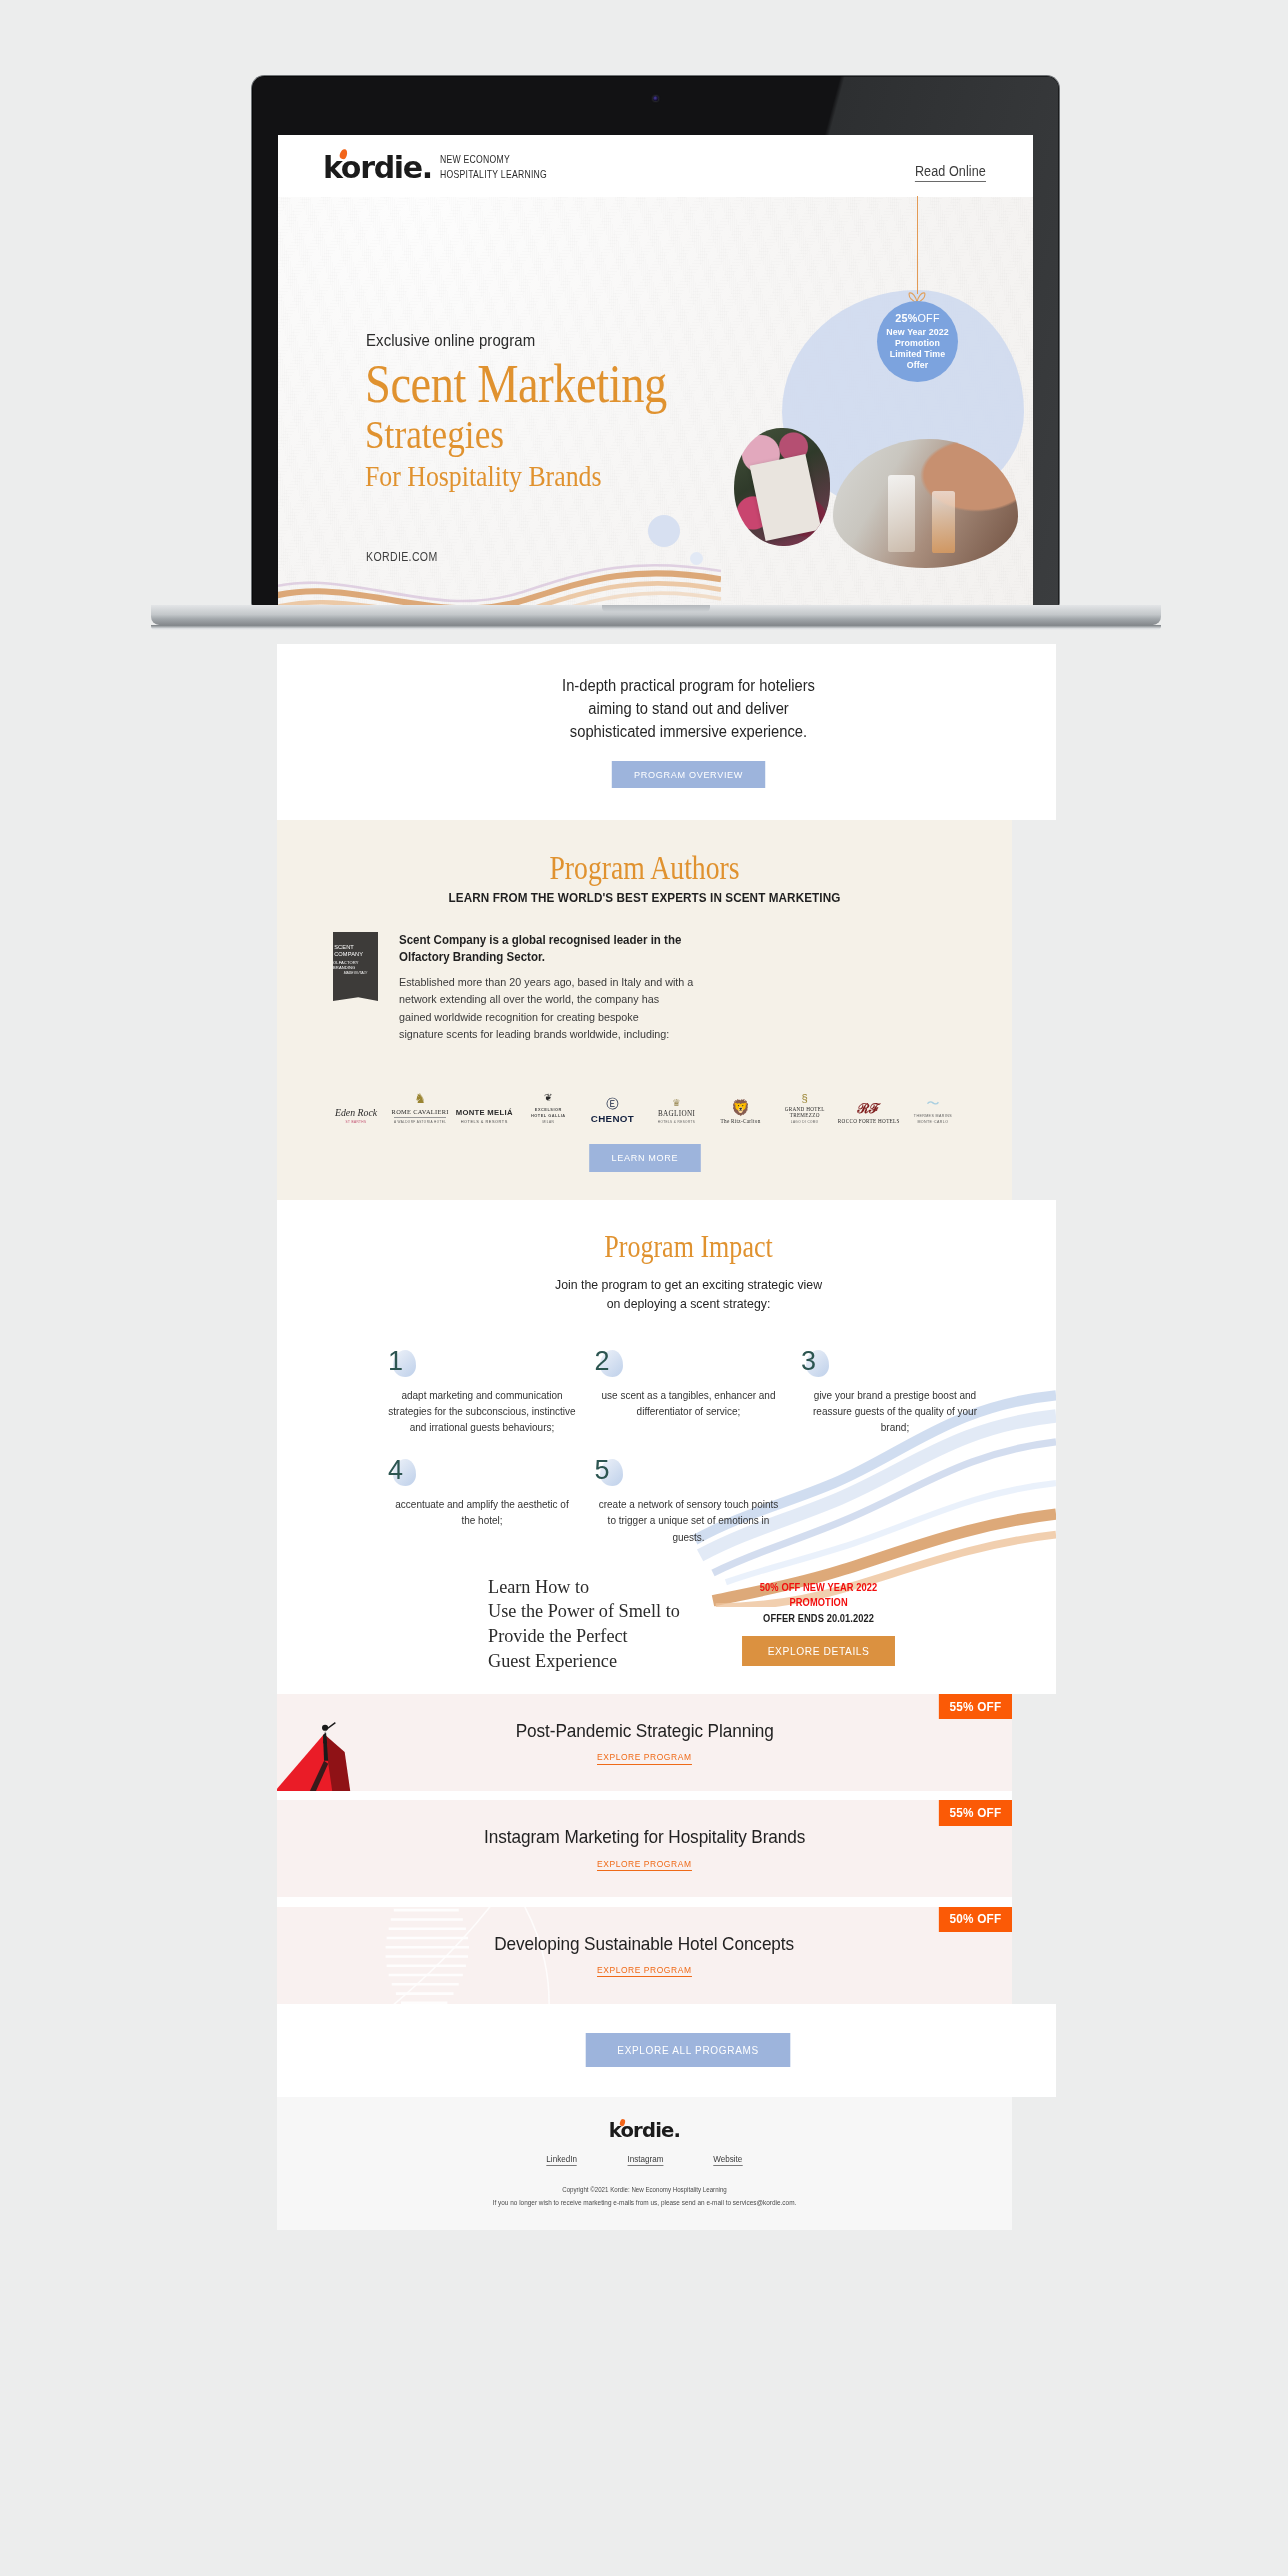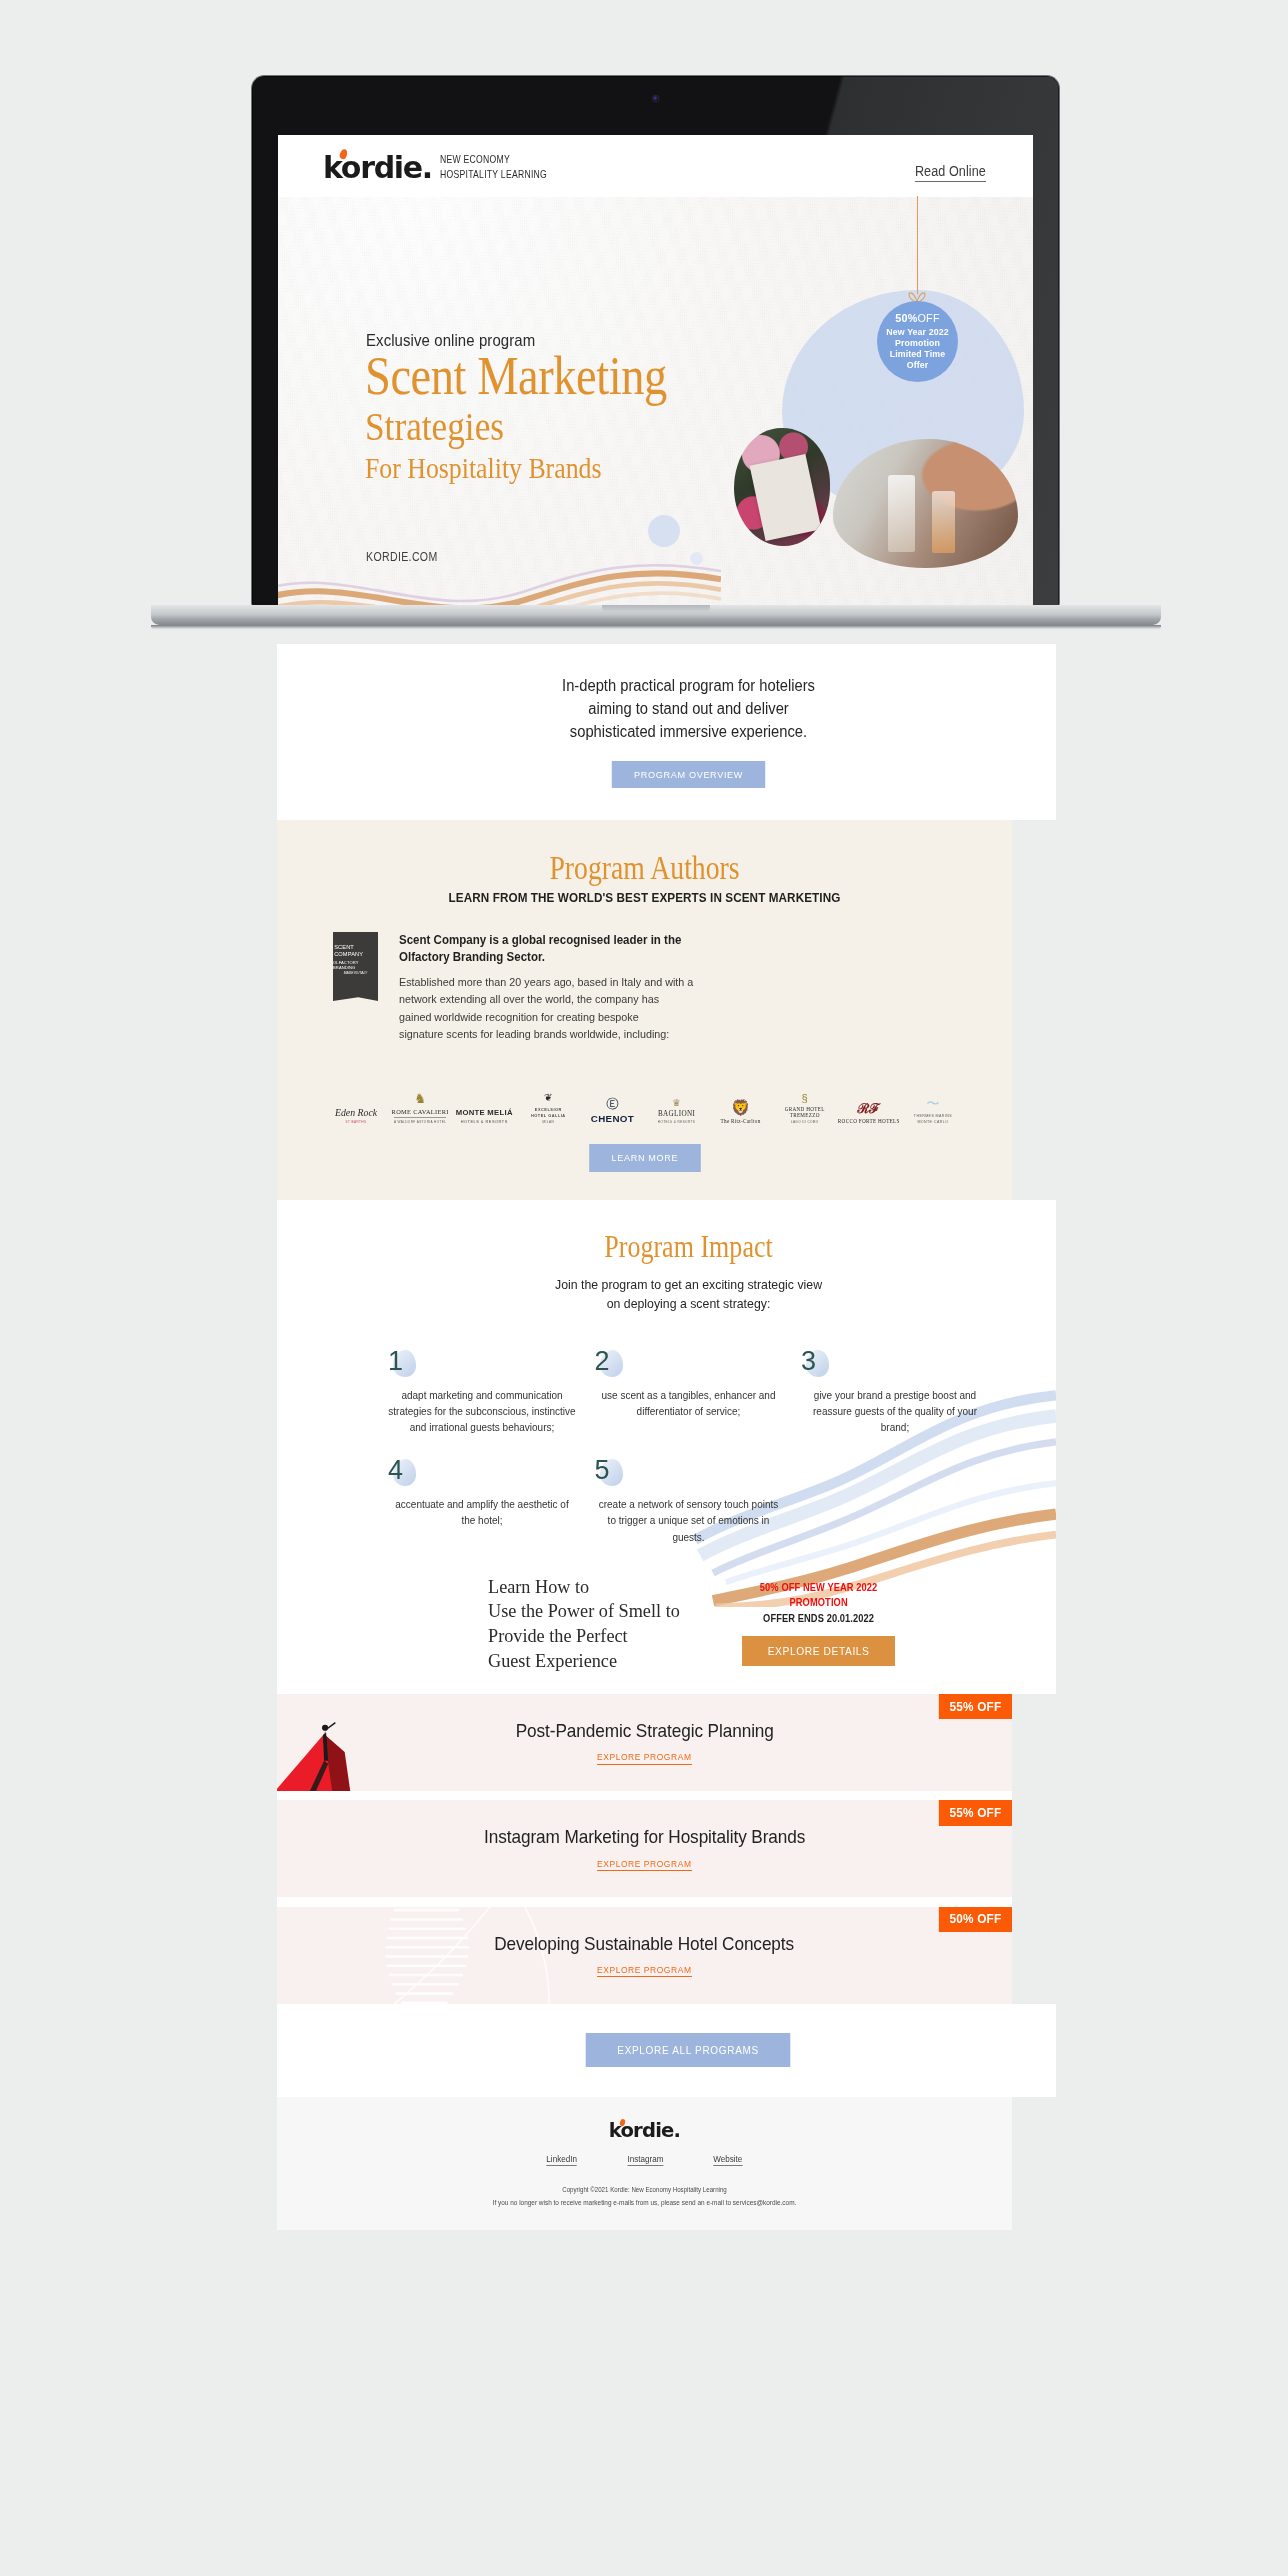--- a/index.html
+++ b/index.html
@@ -181,21 +181,21 @@
     background: linear-gradient(180deg, rgba(255,255,255,.6), rgba(226,160,95,.75));
     border-radius: 2.6px;
   }
 
   .hero-eyebrow {
     position: absolute; left: 88px; top: 196px;
     font-size: 17px; color: #2a2a2a; letter-spacing: 0.1px;
     transform: scaleX(.88); transform-origin: left center;
   }
   .hero-title {
-    position: absolute; left: 87px; top: 215px;
+    position: absolute; left: 87px; top: 223px;
     font-family: "Liberation Serif", serif;
     color: #e0922f; line-height: .98;
   }
   .ht-1 { font-size: 54px; letter-spacing: -0.5px; transform: scaleX(.86); transform-origin: left center; }
   .ht-2 { font-size: 41px; margin-top: 3.1px; transform: scaleX(.86); transform-origin: left center; }
   .ht-3 { font-size: 30px; margin-top: 7.2px; transform: scaleX(.86); transform-origin: left center; }
   .hero-url {
     position: absolute; left: 88px; top: 415px;
     font-size: 12px; letter-spacing: 0.4px; color: #3d3d3d;
     transform: scaleX(.88); transform-origin: left center;
@@ -468,21 +468,21 @@
         <div class="photo-flowers"></div>
         <div class="photo-perfume"></div>
 
         <div class="ornament-string"></div>
         <svg class="ornament-bow" viewBox="0 0 46 26">
           <path d="M23 24 C14 22 6 14 8 6 C14 4 21 12 23 24 Z" fill="none" stroke="#e0a05d" stroke-width="2.2"></path>
           <path d="M23 24 C32 22 40 14 38 6 C32 4 25 12 23 24 Z" fill="none" stroke="#e0a05d" stroke-width="2.2"></path>
         </svg>
         <div class="ornament-ball">
           <div class="ob-1">
-            <b>50%</b><span>OFF</span>
+            <b>25%</b><span>OFF</span>
           </div>
           <div class="ob-2">New Year 2022
 Promotion
 Limited Time
 Offer</div>
         </div>
 
         <div class="hero-eyebrow">Exclusive online program</div>
         <div class="hero-title">
           <div class="ht-1">Scent Marketing</div>

